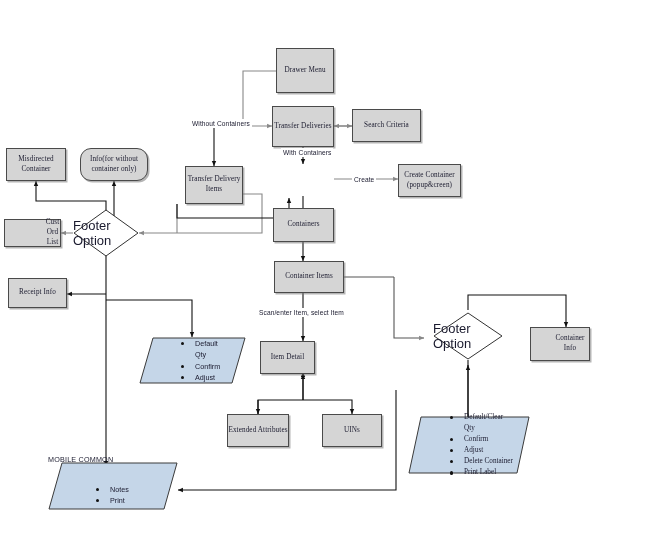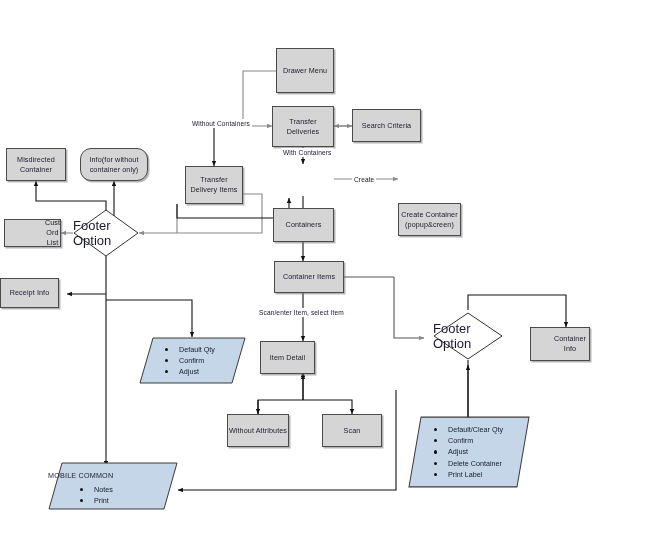--- a/index.html
+++ b/index.html
@@ -32,20 +32,21 @@
     text-align: center;
     font-size: 7.2px;
     line-height: 1.35;
     color: #1a1a2e;
     letter-spacing: 0.1px;
   }
   .process {
     background: #d5d5d5;
     border: 1px solid #4a4a4a;
     box-shadow: 1.5px 1.5px 0 rgba(120,120,120,0.55);
+    font-family: Liberation Serif, serif;
   }
   .decision-wrap {
     position: absolute;
     box-sizing: border-box;
   }
   .decision-shape {
     position: absolute;
     left: 0; top: 0;
     width: 100%;
     height: 100%;
@@ -84,21 +85,21 @@
     pointer-events: none;
   }
   .para-title {
     font-size: 7.2px;
     color: #1a1a2e;
     text-align: left;
     margin-bottom: 4px;
     letter-spacing: 0.2px;
   }
   .para-list {
-    margin: 0;
+    margin: 16px;
     padding: 0;
     list-style: none;
     padding-left: 26px;
   }
   .para-list li {
     font-size: 7.2px;
     color: #1a1a2e;
     line-height: 1.55;
     position: relative;
     padding-left: 14px;
@@ -220,50 +221,50 @@
   </div>
 
   <div class="node process" style="left:185px; top:166px; width:58px; height:38px;">
     <span>Transfer Delivery Items</span>
   </div>
 
   <div class="node process" style="left:273px; top:164px; width:61px; height:34px;margin-top:44px;">
     <span>Containers</span>
   </div>
 
-  <div class="node process" style="left:398px; top:164px; width:63px; height:33px;margin-top:39px;">
+  <div class="node process" style="left:398px; top:164px; width:63px; height:33px;">
     <span>Create Container (popup&amp;creen)</span>
   </div>
 
   <div class="node process" style="left:4px; top:219px; width:57px; height:28px;padding-left:40px;">
     <span>Cust Ord List</span>
   </div>
 
-  <div class="node process" style="left:0; top:278px; width:59px; height:30px;">
+  <div class="node process" style="left:8px; top:278px; width:59px; height:30px;">
     <span>Receipt Info</span>
   </div>
 
   <div class="node process" style="left:274px; top:261px; width:70px; height:32px;">
     <span>Container Items</span>
   </div>
 
   <div class="node process" style="left:530px; top:327px; width:60px; height:34px;padding-left:20px;">
     <span>Container Info</span>
   </div>
 
   <div class="node process" style="left:260px; top:341px; width:55px; height:33px;">
     <span>Item Detail</span>
   </div>
 
   <div class="node process" style="left:227px; top:414px; width:62px; height:33px;">
-    <span>Without Attributes</span>
+    <span>Extended Attributes</span>
   </div>
 
   <div class="node process" style="left:322px; top:414px; width:60px; height:33px;">
-    <span>Scan</span>
+    <span>UINs</span>
   </div>
 
   <div class="decision-wrap" style="left:73px; top:209px; width:66px; height:48px;">
     <svg class="decision-shape" viewBox="0 0 66 48" xmlns="http://www.w3.org/2000/svg">
       <polygon points="33,1 65,24 33,47 1,24" fill="#ffffff" stroke="#333333" stroke-width="1"></polygon>
     </svg>
     <div class="decision-label">Footer Option</div>
   </div>
 
   <div class="decision-wrap" style="left:433px; top:312px; width:70px; height:48px;">
@@ -279,21 +280,21 @@
     </svg>
     <div class="para-content">
       <ul class="para-list">
         <li>Default Qty</li>
         <li>Confirm</li>
         <li>Adjust</li>
       </ul>
     </div>
   </div>
 
-  <div class="para-wrap" style="left:408px; top:416px; width:122px; height:72px;">
+  <div class="para-wrap" style="left:408px; top:416px; width:122px; height:58px;font-family:Liberation Serif, serif;">
     <svg class="para-shape" viewBox="0 0 122 58" preserveAspectRatio="none" xmlns="http://www.w3.org/2000/svg">
       <polygon points="13,1 121,1 109,57 1,57" fill="#c5d6e8" stroke="#3a3a3a" stroke-width="1"></polygon>
     </svg>
     <div class="para-content">
       <ul class="para-list">
         <li>Default/Clear Qty</li>
         <li>Confirm</li>
         <li>Adjust</li>
         <li>Delete Container</li>
         <li>Print Label</li>

